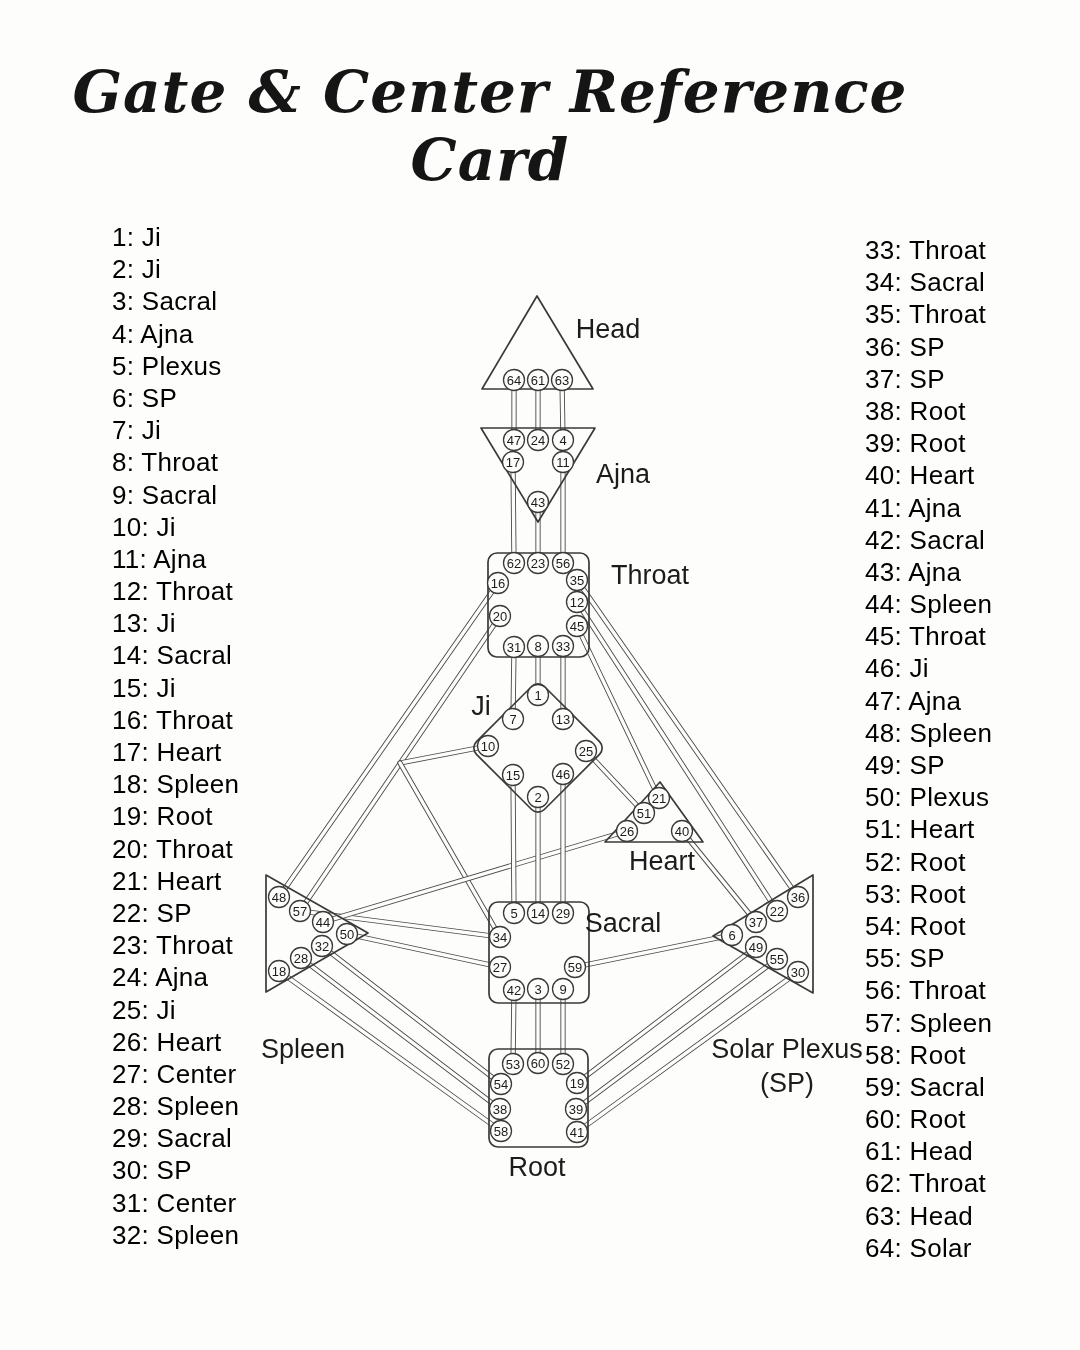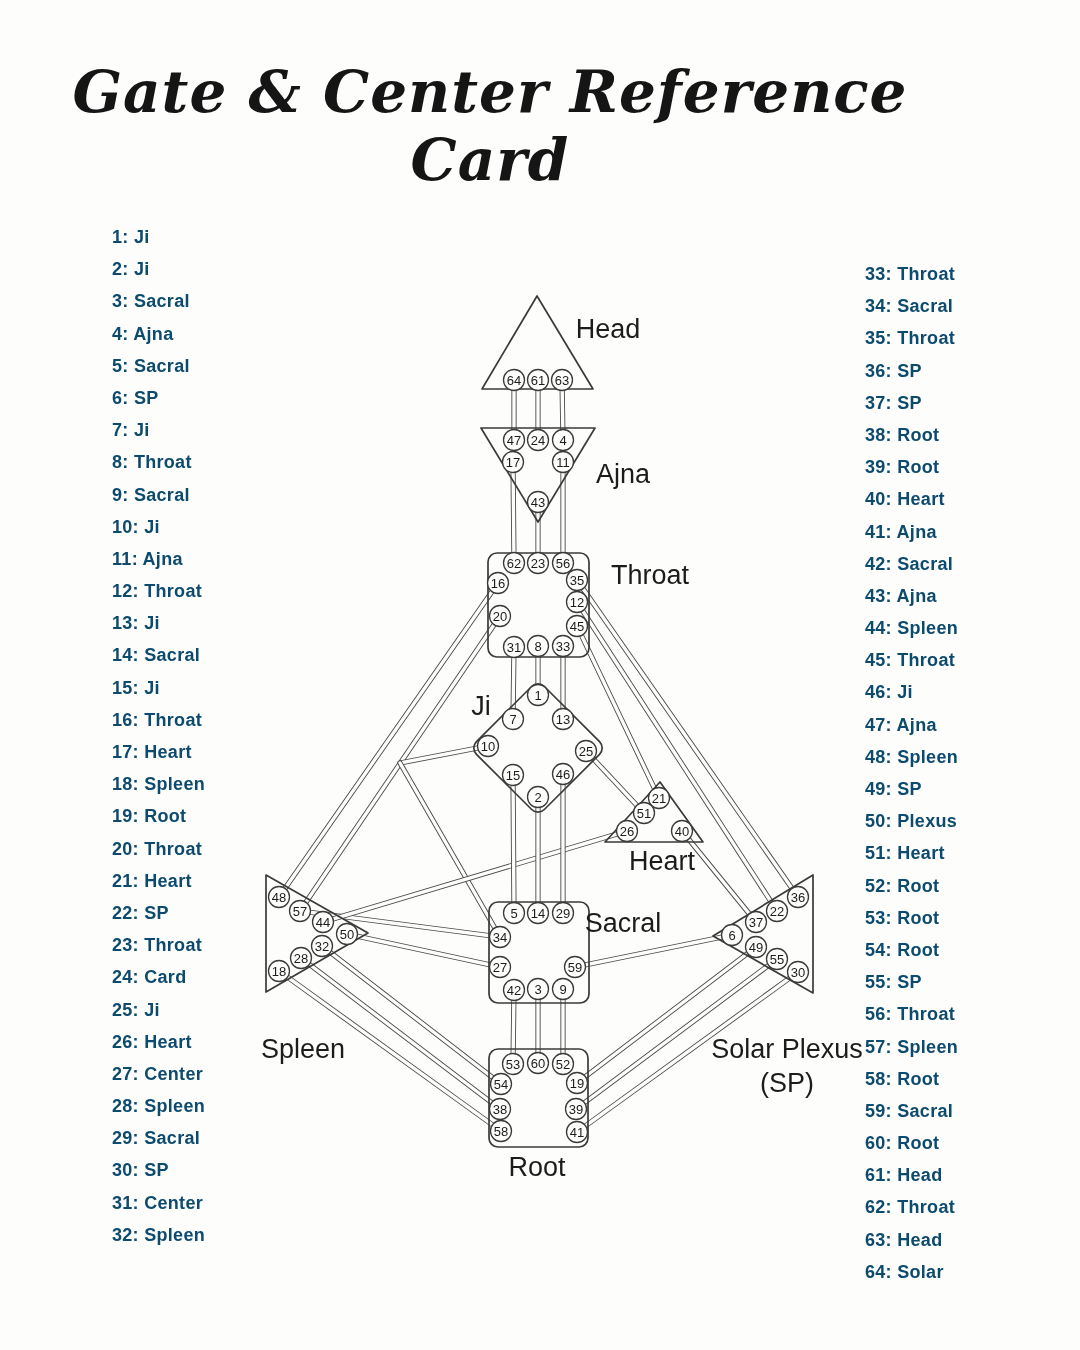--- a/index.html
+++ b/index.html
@@ -7,64 +7,64 @@
     width:1080px;height:1350px;position:relative;overflow:hidden;
     background:#fdfdfc;color:#1c1c1c;
     font-family:"Liberation Sans",sans-serif;
   }
   .page-title{
     position:absolute;left:0;top:58px;width:980px;text-align:center;
     font-family:"DejaVu Serif",serif;font-style:italic;font-weight:700;
     font-size:58px;letter-spacing:1px;color:#151515;
   }
   .gate-col{
-    position:absolute;font-size:18px;line-height:32.2px;
-    letter-spacing:0.3px;color:#0c4a6e;white-space:nowrap;font-weight:bold;
+    position:absolute;font-size:26px;line-height:32.2px;
+    letter-spacing:0.3px;color:#000000;white-space:nowrap;
   }
   #col-left{left:112px;top:221px;}
-  #col-right{left:865px;top:234px;margin-top:24px;}
+  #col-right{left:865px;top:234px;}
   .gate-line{height:32.2px;}
   #graph-svg{position:absolute;left:0;top:0;}
   .center-label{
     font-family:"Liberation Sans",sans-serif;font-size:27px;fill:#1c1c1c;
   }
   .gate-num{
     font-family:"Liberation Sans",sans-serif;font-size:13px;fill:#1c1c1c;
   }
 </style>
 </head>
 <body>
 
 <div class="page-title">Gate &amp; Center Reference Card</div>
 
 <div id="col-left" class="gate-col">
     <div class="gate-line">1: Ji</div>
     <div class="gate-line">2: Ji</div>
     <div class="gate-line">3: Sacral</div>
     <div class="gate-line">4: Ajna</div>
-    <div class="gate-line">5: Sacral</div>
+    <div class="gate-line">5: Plexus</div>
     <div class="gate-line">6: SP</div>
     <div class="gate-line">7: Ji</div>
     <div class="gate-line">8: Throat</div>
     <div class="gate-line">9: Sacral</div>
     <div class="gate-line">10: Ji</div>
     <div class="gate-line">11: Ajna</div>
     <div class="gate-line">12: Throat</div>
     <div class="gate-line">13: Ji</div>
     <div class="gate-line">14: Sacral</div>
     <div class="gate-line">15: Ji</div>
     <div class="gate-line">16: Throat</div>
     <div class="gate-line">17: Heart</div>
     <div class="gate-line">18: Spleen</div>
     <div class="gate-line">19: Root</div>
     <div class="gate-line">20: Throat</div>
     <div class="gate-line">21: Heart</div>
     <div class="gate-line">22: SP</div>
     <div class="gate-line">23: Throat</div>
-    <div class="gate-line">24: Card</div>
+    <div class="gate-line">24: Ajna</div>
     <div class="gate-line">25: Ji</div>
     <div class="gate-line">26: Heart</div>
     <div class="gate-line">27: Center</div>
     <div class="gate-line">28: Spleen</div>
     <div class="gate-line">29: Sacral</div>
     <div class="gate-line">30: SP</div>
     <div class="gate-line">31: Center</div>
     <div class="gate-line">32: Spleen</div>
   </div>
 <div id="col-right" class="gate-col">

